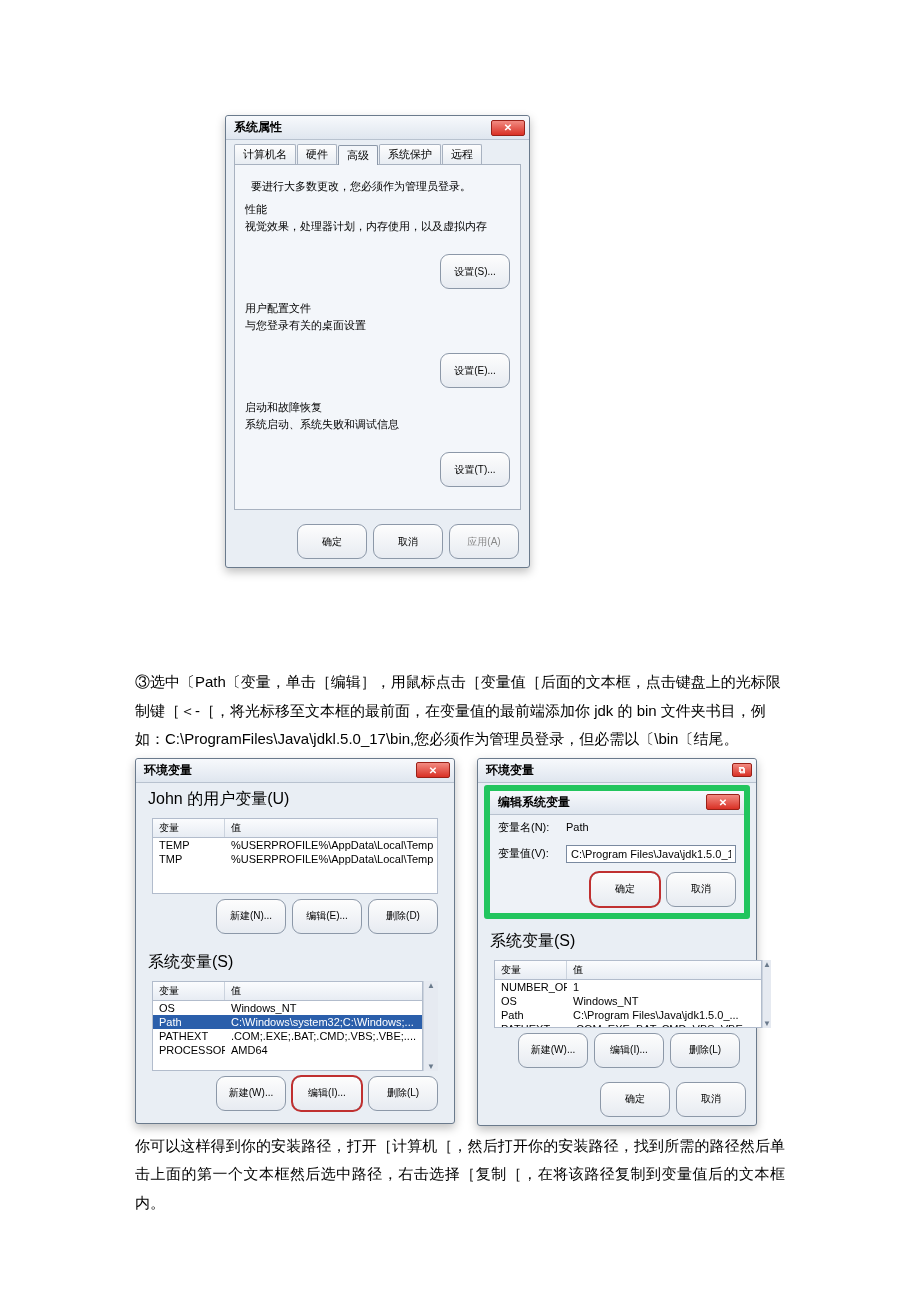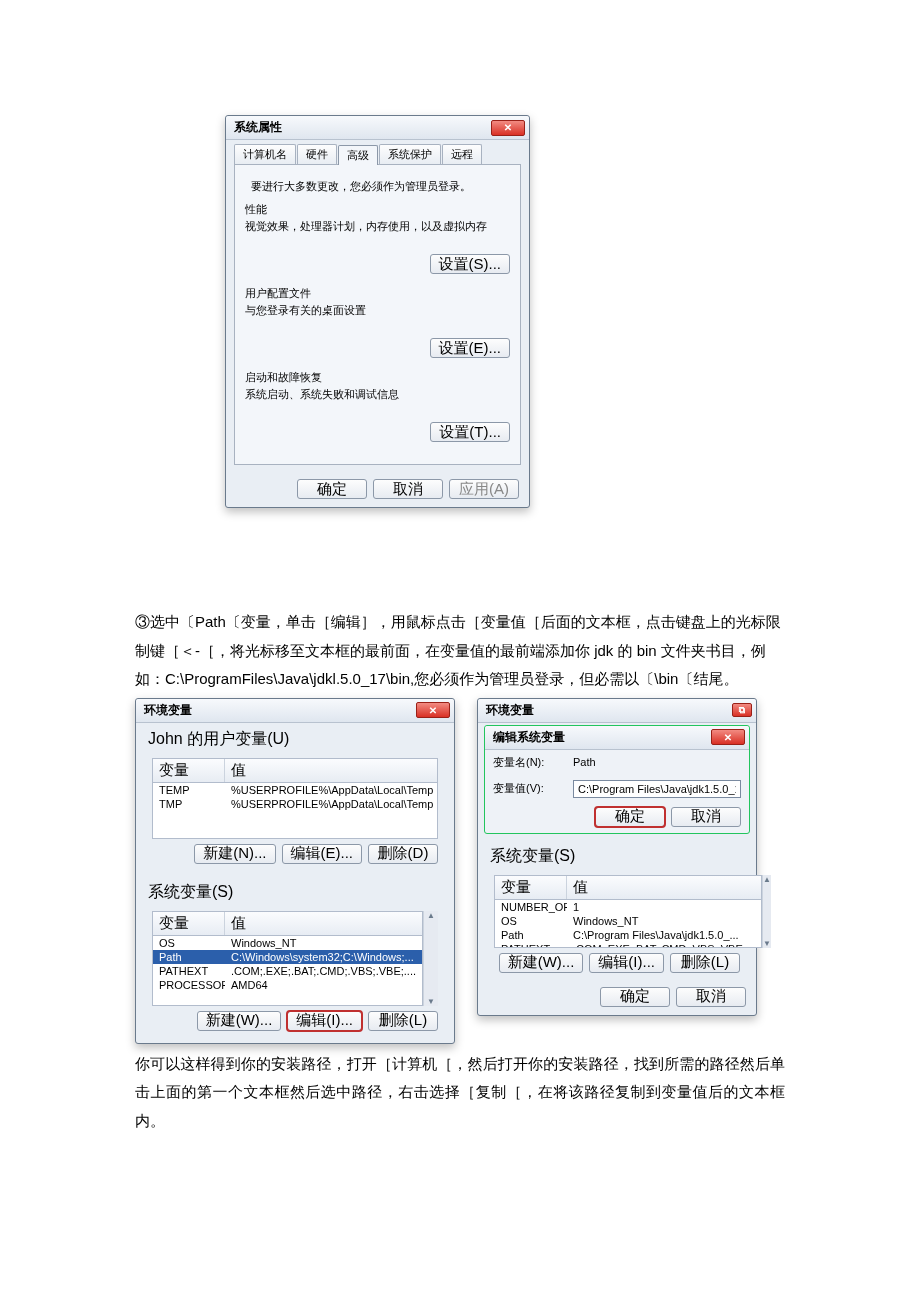--- a/index.html
+++ b/index.html
@@ -76,26 +76,26 @@
     margin: 0 8px 8px 8px;
     padding: 10px 10px 10px 10px;
     font-size: 11px;
   }
   .section { margin-bottom: 12px; }
   .section-title { margin: 4px 0 2px 0; }
   .btn-win {
     display: inline-flex;
     align-items: center; justify-content: center;
     min-width: 70px;
-    height: 20px;
+    height: 35px;
     padding: 0 8px;
     background: linear-gradient(#fdfdfd,#e7ebf1);
     border: 1px solid #8c98a8;
-    border-radius: 3px;
-    font-size: 15px;
+    border-radius: 9px;
+    font-size: 10px;
   }
   .btn-win.highlight { outline: 2px solid #c03030; outline-offset: -1px; }
   .btn-rowR { display:flex; justify-content:flex-end; }
   .dlg-buttons {
     display: flex; justify-content: flex-end; gap: 6px;
     padding: 6px 10px 8px 10px;
   }
   .btn-win.disabled { color: #888; }
 
   
@@ -114,21 +114,21 @@
 
   .usergroup-label { font-size: 16px; padding: 6px 12px 0 12px; }
   .group-box {
     margin: 4px 10px 6px 10px;
     padding: 4px 6px 6px 6px;
   }
   .tbl-hdr {
     display: flex;
     background: linear-gradient(#fbfcfe,#e7ecf3);
     border: 1px solid #b2bccc;
-    font-size: 15px;
+    font-size: 10px;
     font-family: Liberation Mono, monospace;
   }
   .tbl-hdr .c1 { width: 72px; padding: 2px 6px; border-right: 1px solid #cbd3de; }
   .tbl-hdr .c2 { flex:1; padding: 2px 6px; }
   .tbl-body {
     border: 1px solid #b2bccc;
     border-top: none;
     background: #fff;
     font-size: 11px;
     height: 56px;
@@ -139,25 +139,25 @@
   .row { display:flex;justify-content:center; }
   .row .c1 { width: 72px; padding: 1px 6px; white-space: nowrap; overflow: hidden; }
   .row .c2 { flex:1; padding: 1px 6px; white-space: nowrap; overflow: hidden; }
   .row.sel { background: #2b5fab; color: #fff; }
   .btn-row3 { display:flex; justify-content:flex-end; gap:6px; padding-top:5px; }
   .scroll-stub { width:15px; background:#e6eaf1; border-left:1px solid #cbd3de; display:flex; flex-direction:column; align-items:center; justify-content:space-between; font-size:8px; color:#6a7a8c; }
 
   
   .innerDlg {
     margin: 2px 6px 6px 6px;
-    border: 1px solid #22c55e;
+    border: 6px solid #22c55e;
     border-radius: 3px;
     background: #eef2f7;
   }
-  .formrow { display:flex; align-items:center; gap:20px; padding: 5px 8px; font-size:11px; }
+  .formrow { display:flex; align-items:center; gap:8px; padding: 5px 8px; font-size:11px; }
   .formrow .lbl { width: 60px; }
   .formrow .val { flex:1; }
   .formrow input {
     width: 100%;
     height: 18px;
     font-size: 11px;
     padding: 0 4px;
     border: 1px solid #7a8aa0;
     background: #fff;
   }

